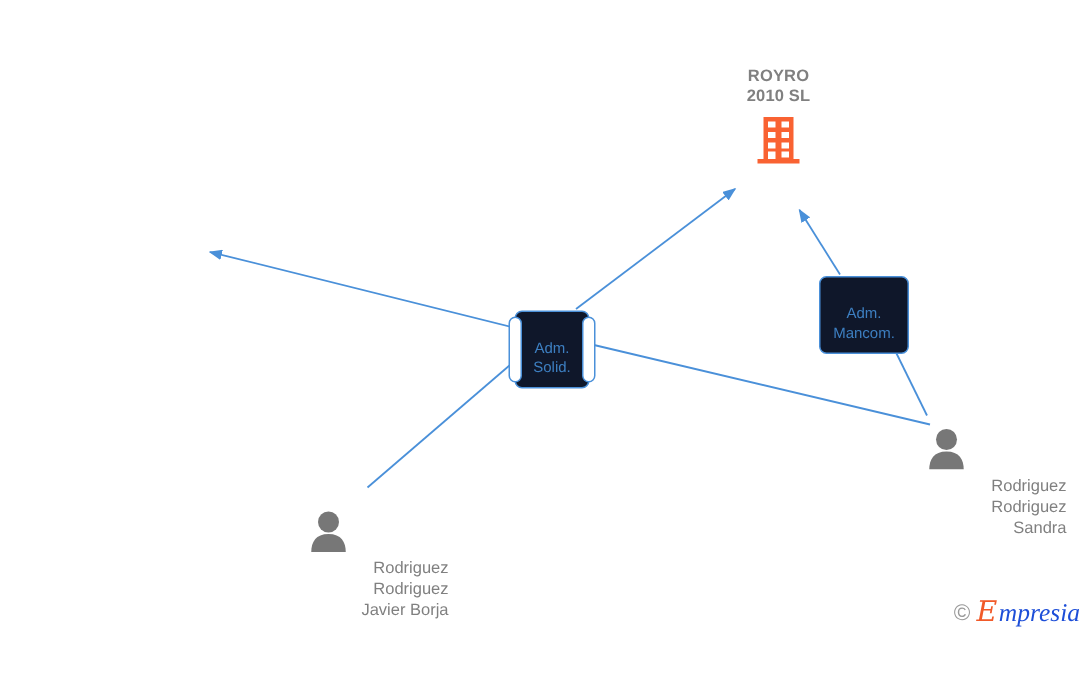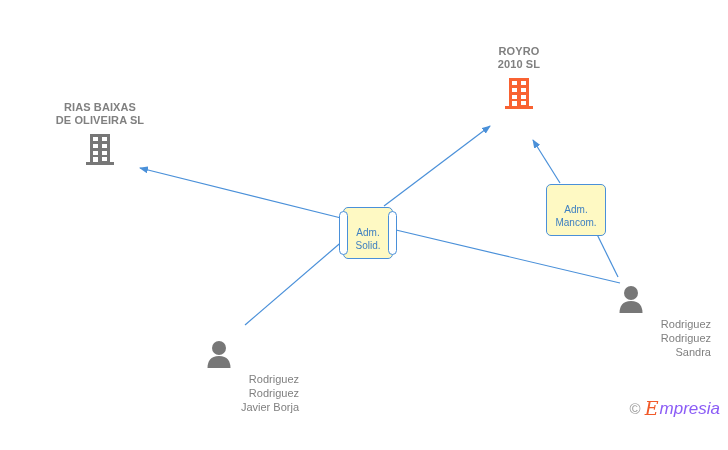--- a/index.html
+++ b/index.html
@@ -60,21 +60,21 @@
     line-height: 14px;
     white-space: pre-line;
   }
 
   
   .role-box {
     position: absolute;
     box-sizing: border-box;
     border: 1px solid #4a90d9;
     border-radius: 5px;
-    background: #fef9c3;
+    background: #0f172a;
     color: #3d7fc1;
     font-size: 10px;
     line-height: 13px;
     text-align: center;
     padding: 5px 7px 6px 7px;
     white-space: pre-line;
     z-index: 5;
   }
   .role-box.stacked::before,
   .role-box.stacked::after {
@@ -108,22 +108,22 @@
     line-height: 1;
   }
   .wm-e {
     color: #f15a29;
     font-family: "DejaVu Serif", serif;
     font-style: italic;
     font-size: 19px;
     line-height: 1;
   }
   .wm-rest {
-    color: #8b5cf6;
-    font-family: Liberation Sans, sans-serif;
+    color: #1d4ed8;
+    font-family: Liberation Serif, serif;
     font-style: italic;
     font-size: 17px;
     line-height: 1;
     margin-left: -3px;
   }
 </style>
 </head>
 <body>
 
 <div id="canvas">
@@ -158,36 +158,20 @@
       <rect x="17" y="4" width="5" height="4" fill="#ffffff"></rect>
       <rect x="8" y="11" width="5" height="4" fill="#ffffff"></rect>
       <rect x="17" y="11" width="5" height="4" fill="#ffffff"></rect>
       <rect x="8" y="18" width="5" height="4" fill="#ffffff"></rect>
       <rect x="17" y="18" width="5" height="4" fill="#ffffff"></rect>
       <rect x="8" y="24" width="5" height="5" fill="#ffffff"></rect>
       <rect x="17" y="24" width="5" height="4" fill="#ffffff"></rect>
     </svg>
   </div>
 
-  <div class="company" style="left:20px; top:101px;">
-    <div class="company-label">RIAS BAIXAS
-DE OLIVEIRA SL</div>
-    <svg class="company-icon" width="30" height="33" viewBox="0 0 30 33">
-      <rect x="5" y="1" width="20" height="28" fill="#777777"></rect>
-      <rect x="1" y="29" width="28" height="3" fill="#777777"></rect>
-      <rect x="8" y="4" width="5" height="4" fill="#ffffff"></rect>
-      <rect x="17" y="4" width="5" height="4" fill="#ffffff"></rect>
-      <rect x="8" y="11" width="5" height="4" fill="#ffffff"></rect>
-      <rect x="17" y="11" width="5" height="4" fill="#ffffff"></rect>
-      <rect x="8" y="18" width="5" height="4" fill="#ffffff"></rect>
-      <rect x="17" y="18" width="5" height="4" fill="#ffffff"></rect>
-      <rect x="8" y="24" width="5" height="5" fill="#ffffff"></rect>
-      <rect x="17" y="24" width="5" height="4" fill="#ffffff"></rect>
-    </svg>
-  </div>
 
   <div class="role-box stacked" style="left:343px; top:207px; width:50px;">
     <span>Adm.
 Solid.</span>
   </div>
 
   <div class="role-box" style="left:546px; top:184px; width:60px;">
     <span>Adm.
 Mancom.</span>
   </div>

